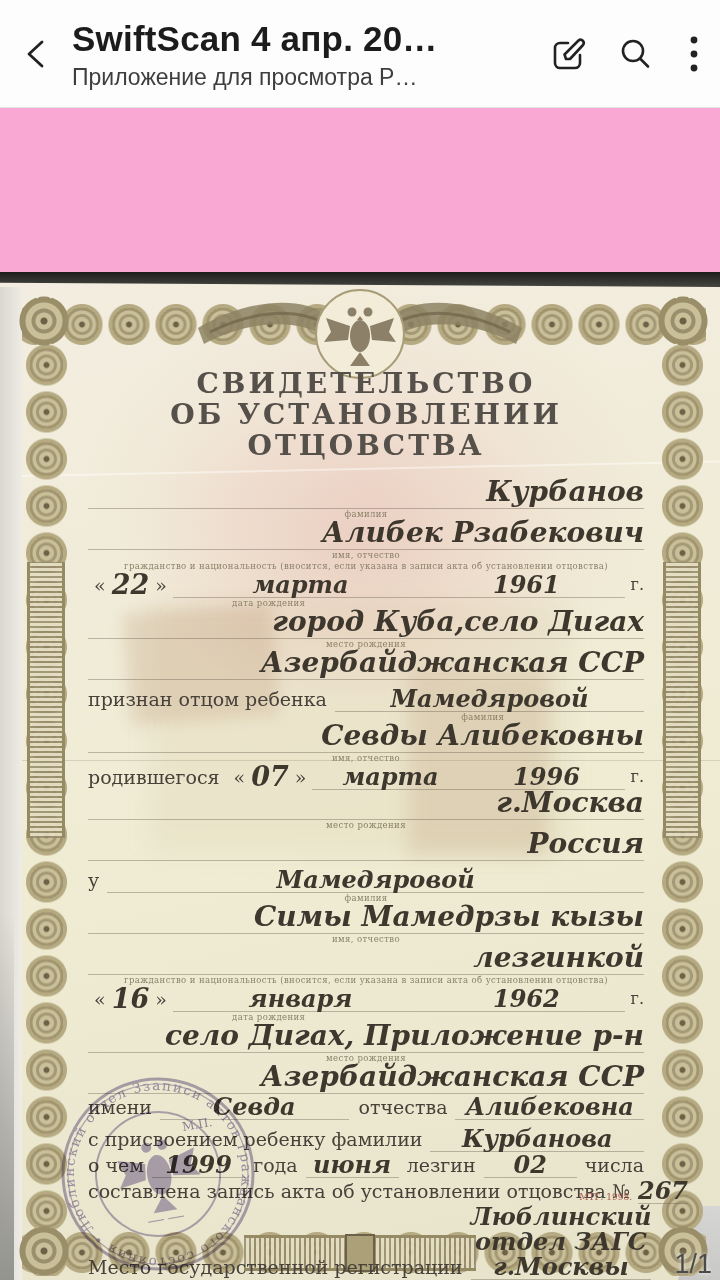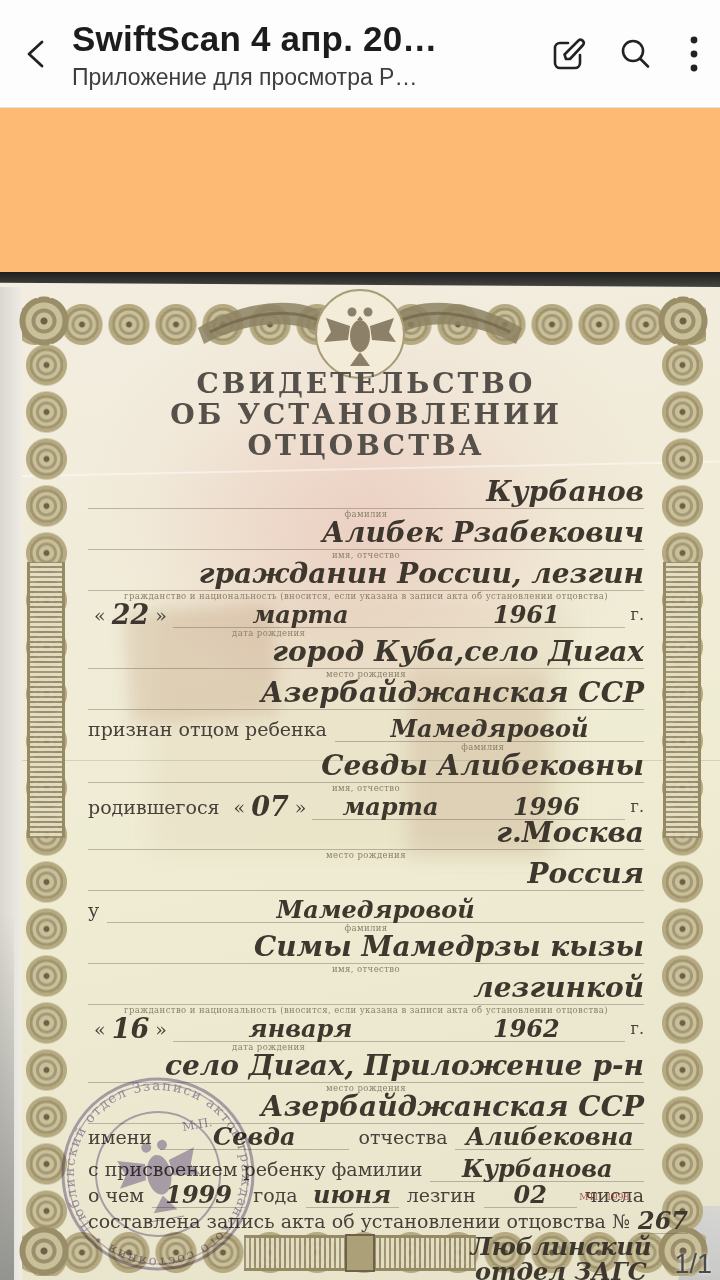--- a/index.html
+++ b/index.html
@@ -11,21 +11,21 @@
           display:flex;align-items:center;border-bottom:1px solid #e2e2e2;z-index:30;}
   .iconbtn{background:none;border:none;padding:0;display:flex;align-items:center;justify-content:center;cursor:pointer;}
   .backbtn{width:72px;height:100%;}
   .titles{flex:1;min-width:0;padding-top:2px;}
   .apptitle{font-size:35px;font-weight:600;color:#1c1c1c;letter-spacing:.2px;white-space:nowrap;overflow:hidden;}
   .appsub{font-size:23px;color:#3e3e3e;margin-top:5px;white-space:nowrap;overflow:hidden;}
   .actbtn{width:66px;height:100%;}
   .kebab{width:52px;height:100%;}
 
   
-  .viewer{position:absolute;top:108px;left:0;right:0;bottom:0;background:#fdba74;}
+  .viewer{position:absolute;top:108px;left:0;right:0;bottom:0;background:#f9a8d4;}
   .pageind{position:absolute;right:8px;bottom:0px;font-size:27px;color:#4b4b4b;z-index:20;
            text-shadow:0 0 4px rgba(255,255,255,.8);}
 
   
   .doc{position:absolute;top:164px;left:0;width:720px;height:1008px;overflow:hidden;
        background:
          radial-gradient(ellipse 420px 300px at 52% 22%, rgba(236,196,189,.38), transparent 70%),
          linear-gradient(168deg,#f2ede0 0%,#f1ecd9 28%,#efecd3 55%,#ebe7cf 82%,#e7e3cb 100%);}
   .shadow-top{position:absolute;top:0;left:0;right:0;height:15px;
        background:linear-gradient(180deg,#1d1d1d,#454540);
@@ -185,21 +185,20 @@
       <div class="content">
         <div class="doctitle">СВИДЕТЕЛЬСТВО</div>
         <div class="doctitle">ОБ УСТАНОВЛЕНИИ ОТЦОВСТВА</div>
 
         <div class="vrow mt18">Курбанов</div>
         <div class="cap">фамилия</div>
 
         <div class="vrow">Алибек Рзабекович</div>
         <div class="cap">имя, отчество</div>
 
-        <div class="vrow">гражданин России, лезгин</div>
         <div class="cap">гражданство и национальность (вносится, если указана в записи акта об установлении отцовства)</div>
 
         <div class="frow">
           <span class="q">«</span>
           <span class="dayv">22</span>
           <span class="q">»</span>
           <span class="fill" style="flex:1.3">марта</span>
           <span class="fill">1961</span>
           <span class="suffix">г.</span>
         </div>

